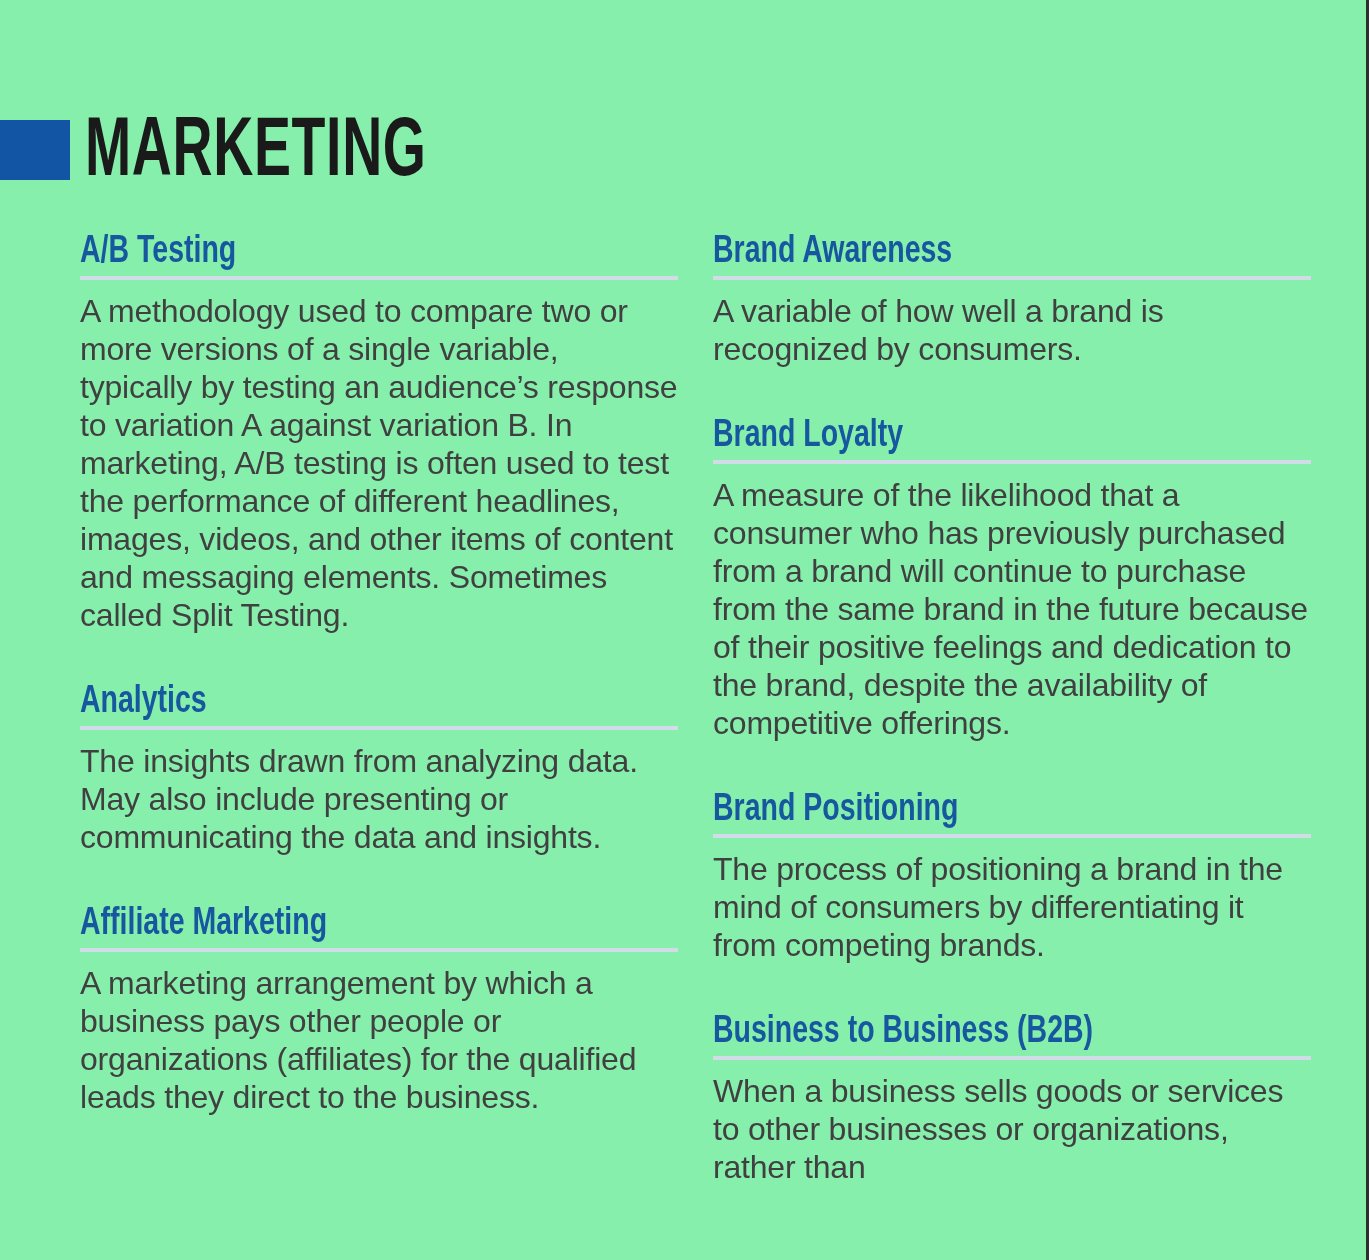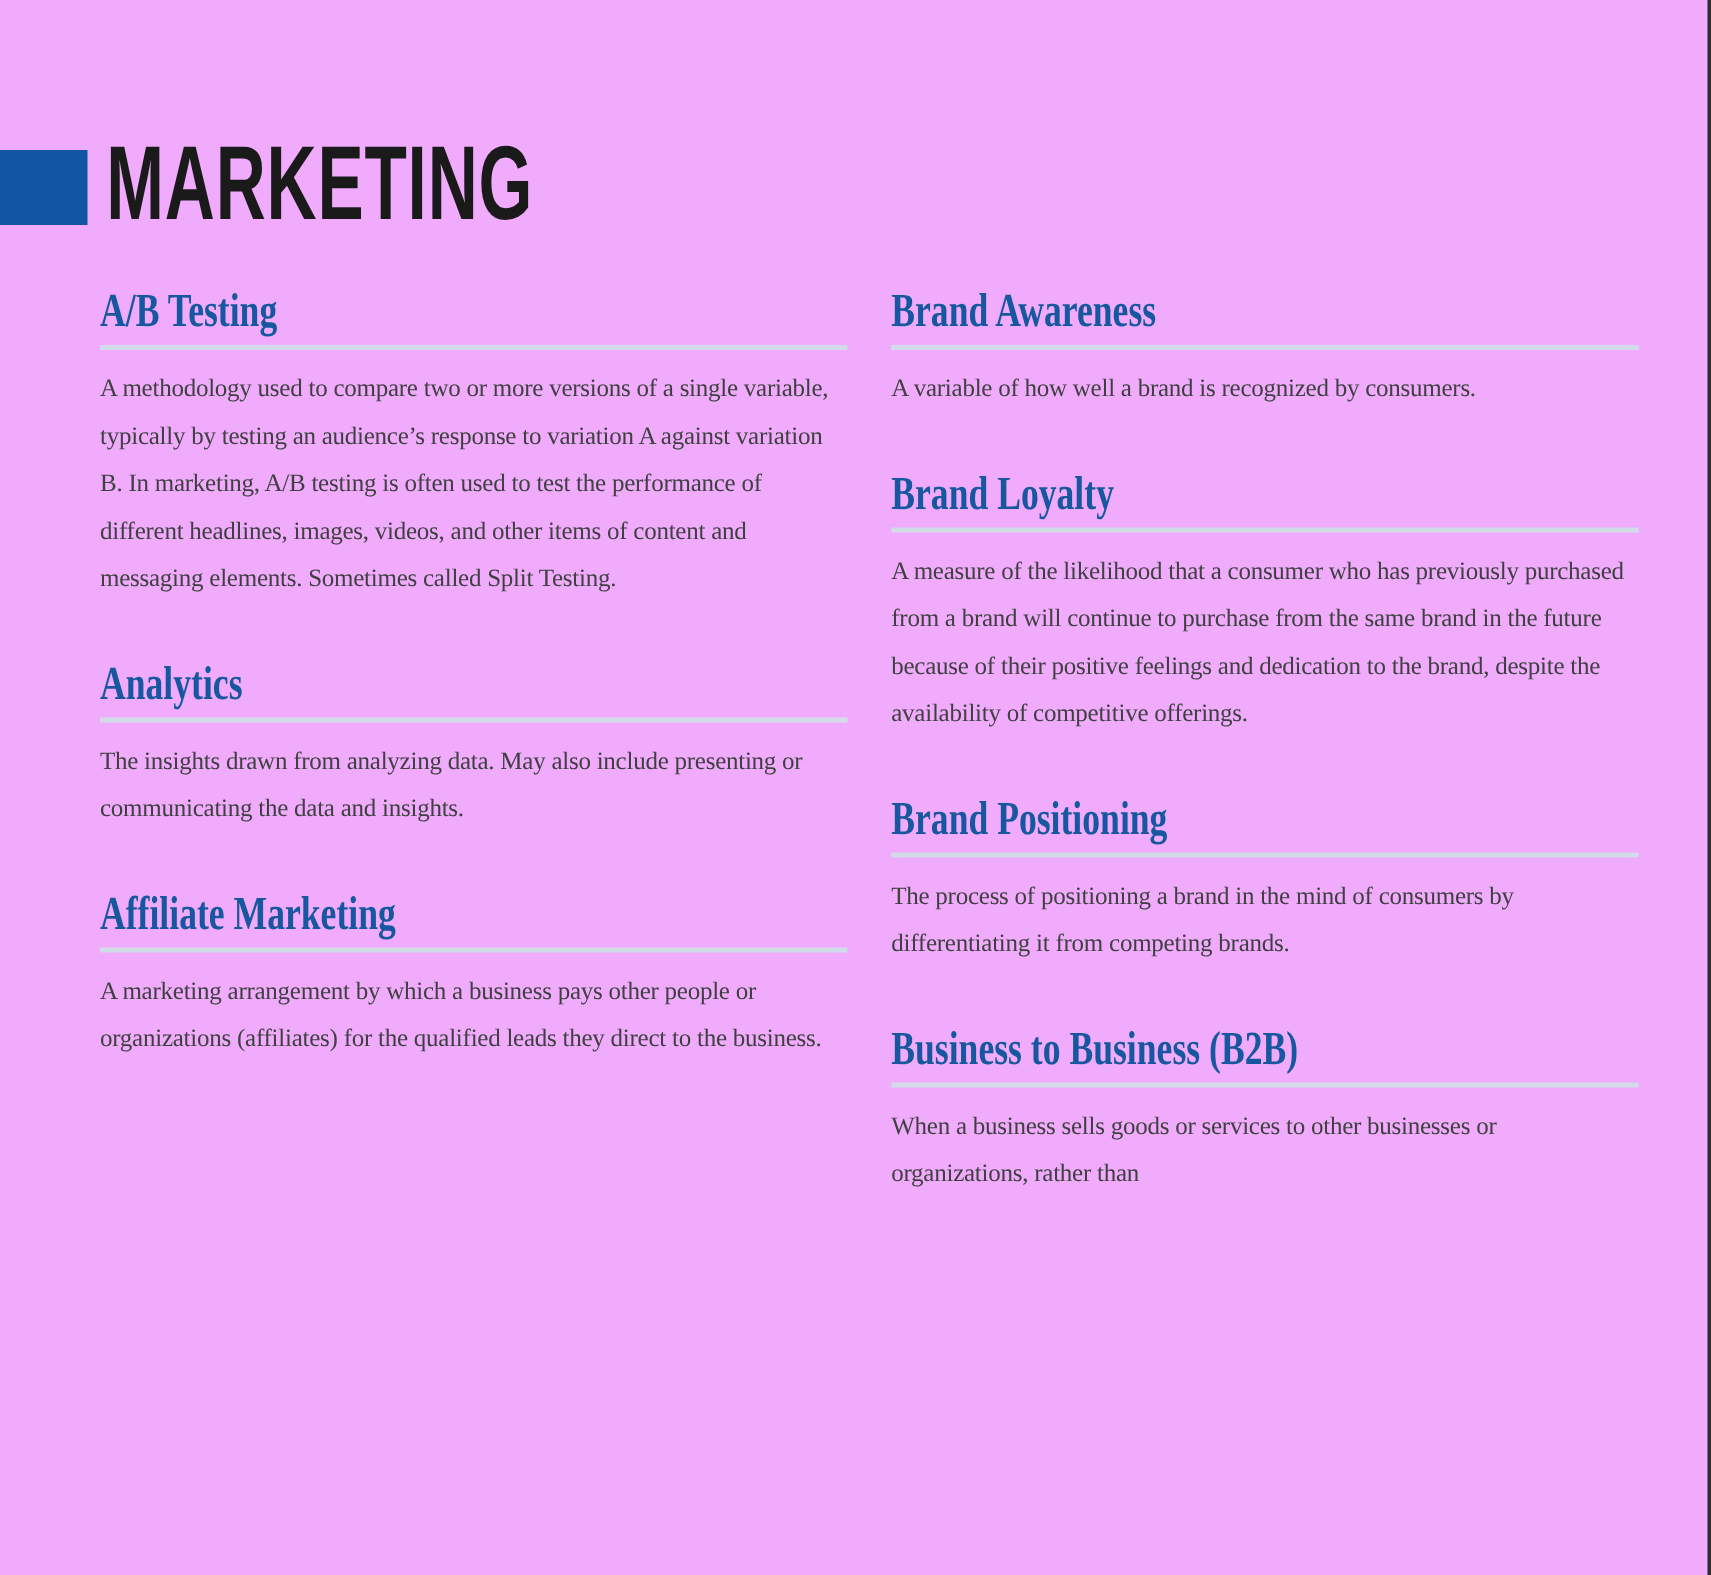--- a/index.html
+++ b/index.html
@@ -4,21 +4,21 @@
 <style>
   html, body {
     margin: 0;
     padding: 0;
     background: #ffffff;
   }
   .page {
     position: relative;
     width: 1369px;
     height: 1260px;
-    background: #f0abfc;
+    background: #86efac;
     overflow: hidden;
     font-family: "Liberation Sans", sans-serif;
   }
   
   .page-edge {
     position: absolute;
     top: 0;
     right: 0;
     width: 3px;
     height: 100%;
@@ -49,40 +49,40 @@
   }
   
   .col {
     position: absolute;
     top: 228px;
     width: 598px;
   }
   .col-left  { left: 80px;  }
   .col-right { left: 713px; }
 
-  .entry { margin: 0 0 44px 0; font-family: Liberation Serif, serif; }
+  .entry { margin: 0 0 44px 0; }
 
   .term {
     margin: 0;
     font-size: 38px;
     line-height: 42px;
     font-weight: bold;
     color: var(--heading, #16579f);
     transform: scaleX(0.75);
     transform-origin: left bottom;
     white-space: nowrap;
   }
   .rule {
     height: 4px;
     margin-top: 6px;
     background: var(--rule, #d2dce9);
   }
   .definition {
     margin: 12px 0 0 0;
-    font-size: 20px;
+    font-size: 32px;
     line-height: 38px;
     letter-spacing: -0.2px;
     color: var(--body, #404041);
   }
 </style>
 </head>
 <body>
 
 <div class="page">
 

